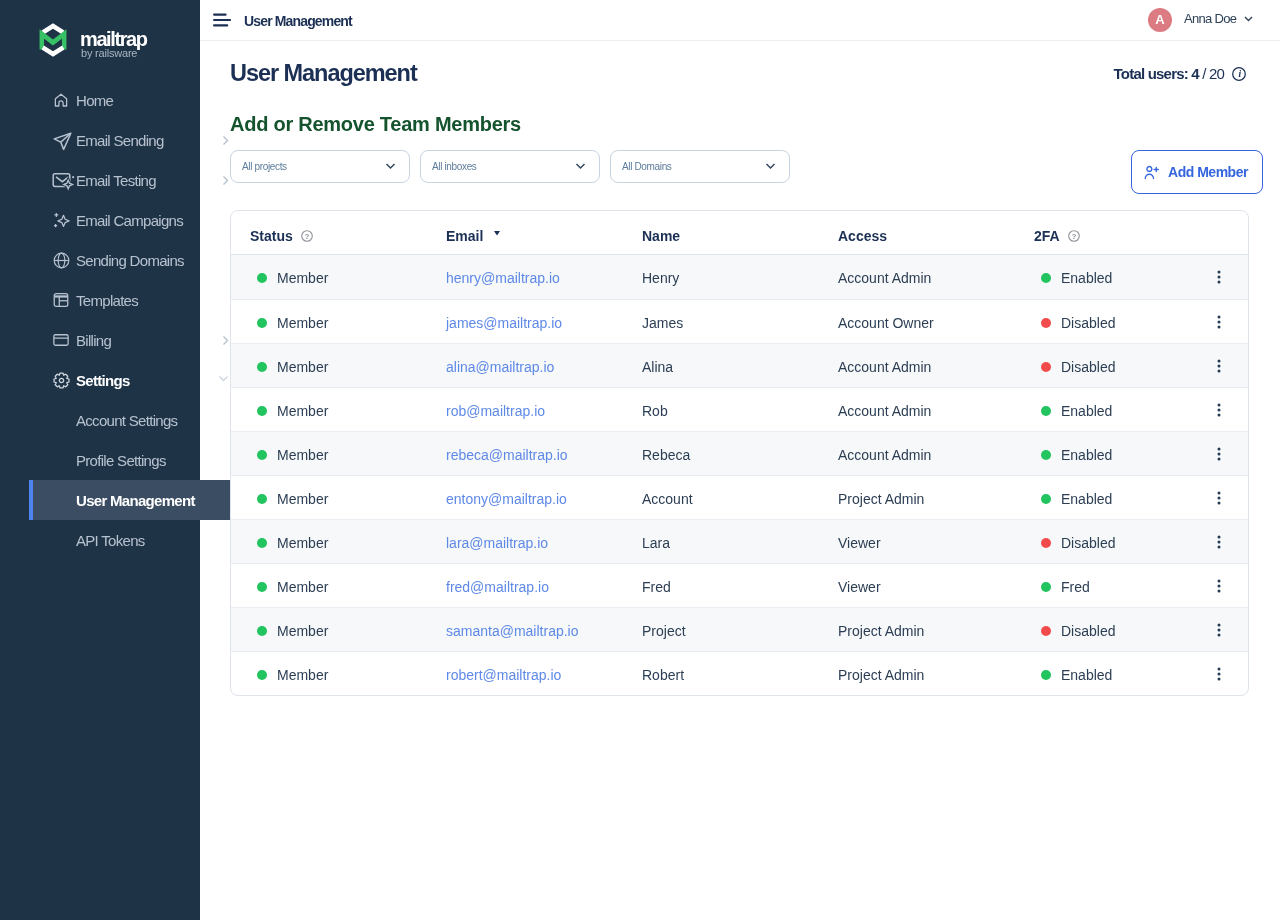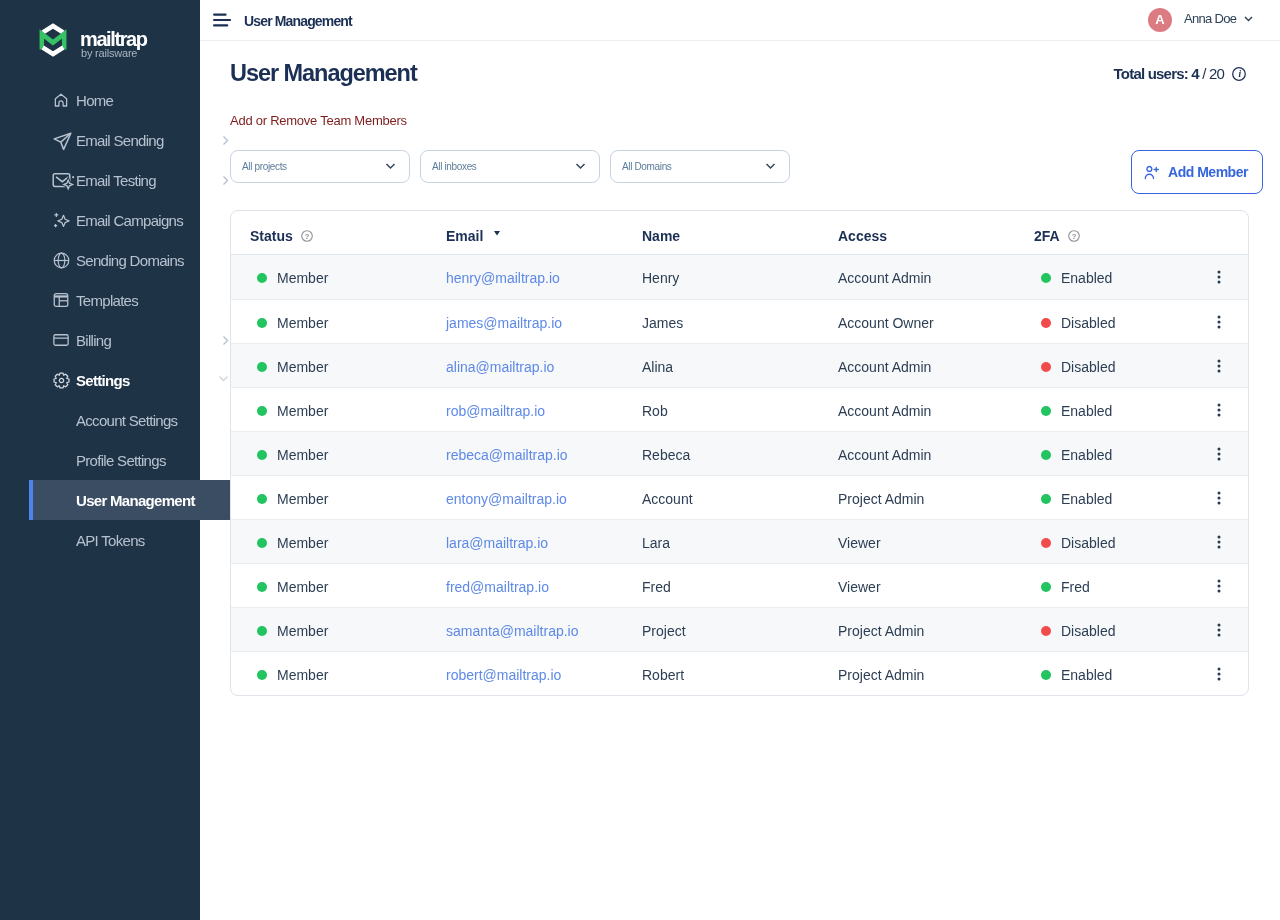--- a/index.html
+++ b/index.html
@@ -21,21 +21,21 @@
   .burger { position:absolute; left:213px; top:13px; }
   .tb-title { position:absolute; left:244px; top:13px; font-size:14px; font-weight:bold; letter-spacing:-0.85px; color:#1b3054; }
   .avatar { position:absolute; left:1148px; top:8px; width:24px; height:24px; border-radius:50%; background:#dc7b81; color:#fff; font-size:13px; font-weight:bold; text-align:center; line-height:24px; }
   .uname { position:absolute; left:1184px; top:11px; font-size:13px; letter-spacing:-0.7px; color:#2e4257; }
   .uchev { position:absolute; left:1244px; top:16px; }
   
   .h1 { position:absolute; left:230px; top:60px; font-size:23.5px; font-weight:bold; letter-spacing:-1.05px; color:#1b3054; }
   .total { position:absolute; right:34px; top:65px; font-size:15px; letter-spacing:-0.8px; color:#1b3054; display:flex; align-items:center; }
   .total b { font-weight:bold; }
   .info-i { margin-left:8px; }
-  .h2 { position:absolute; left:230px; top:113px; font-size:13px; font-weight:normal; letter-spacing:-0.25px; color:#7f1d1d; }
+  .h2 { position:absolute; left:230px; top:113px; font-size:20px; font-weight:bold; letter-spacing:-0.25px; color:#14532d; }
   .select { position:absolute; top:150px; width:180px; height:33px; border:1px solid #c6d4e2; border-radius:8px; background:#fff; font-size:10px; letter-spacing:-0.35px; color:#5d7c9b; line-height:31px; padding-left:11px; }
   .select .dchev { position:absolute; right:13px; top:12px; }
   .addbtn { position:absolute; left:1117px; top:150px; width:132px; height:44px; border:1.4px solid #3565dd; border-radius:8px; background:#fff; color:#3566de; font-size:14px; font-weight:bold; letter-spacing:-0.5px; display:flex; align-items:center; justify-content:center; gap:8px; padding-right:3px;margin-left:14px; }
   
   .tbl { position:absolute; left:230px; top:210px; width:1019px; border:1px solid #dee4ea; border-radius:8px; background:#fff; overflow:hidden; }
   .trow { position:relative; height:44px; font-size:14px; color:#2c3e54; }
   .trow.head { font-weight:bold; color:#1b3054; border-bottom:1px solid #dee4ea; }
   .trow.head .cell { padding-top:6px; }
   .trow:not(.head) .cell { padding-top:2px; }
   .trow.odd { background:#f6f8f9; }

